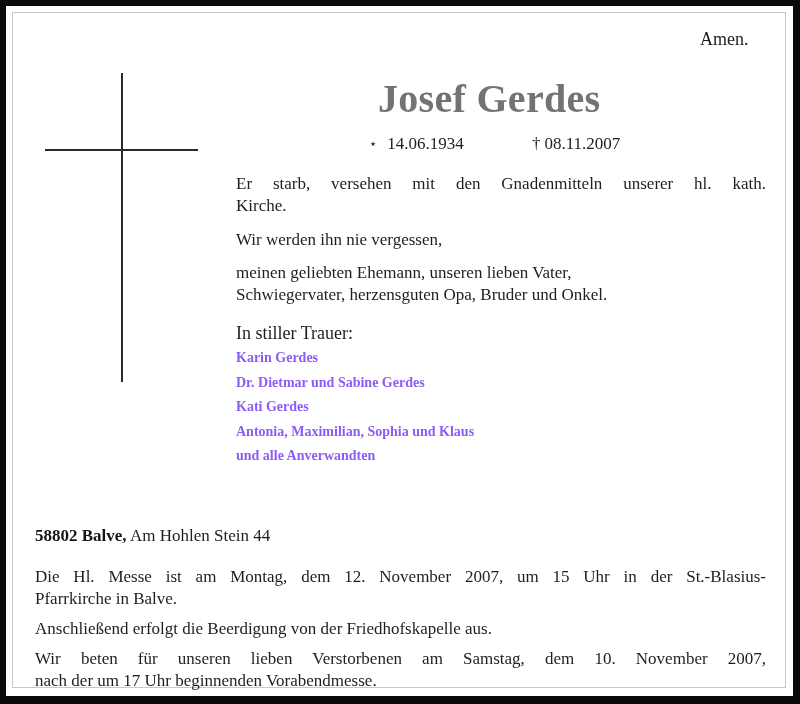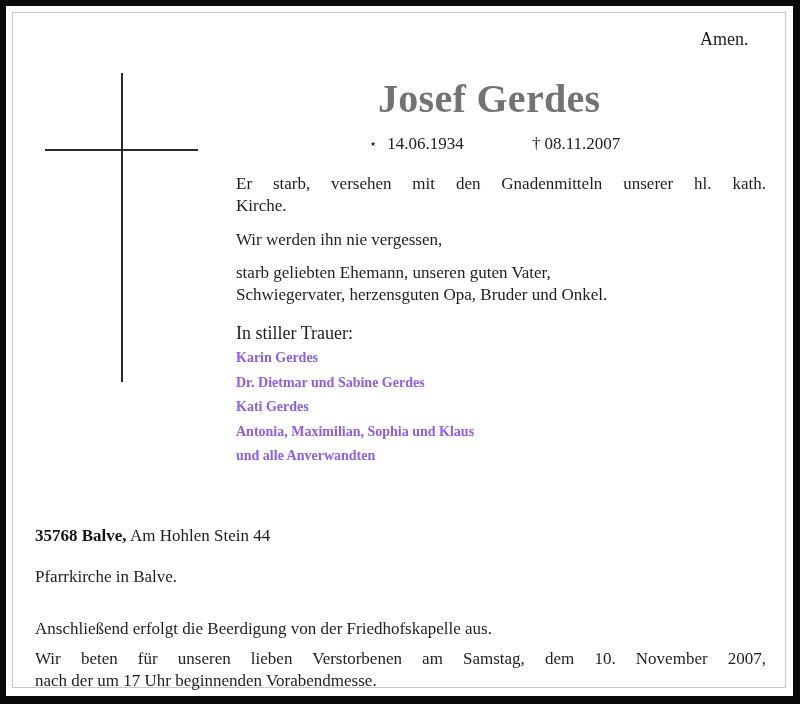--- a/index.html
+++ b/index.html
@@ -67,39 +67,40 @@
 <div class="body-text serif p1">
   <span class="justify-line">Er starb, versehen mit den Gnadenmitteln unserer hl. kath.</span>
   <span class="line">Kirche.</span>
 </div>
 
 <div class="body-text serif p2">
   <span class="line">Wir werden ihn nie vergessen,</span>
 </div>
 
 <div class="body-text serif p3">
-  <span class="line">starb geliebten Ehemann, unseren guten Vater,</span>
+  <span class="line">meinen geliebten Ehemann, unseren lieben Vater,</span>
   <span class="line">Schwiegervater, herzensguten Opa, Bruder und Onkel.</span>
 </div>
 
 <div class="serif mourn-label">In stiller Trauer:</div>
 
 <div class="serif mourners">
   <div>Karin Gerdes</div>
   <div>Dr. Dietmar und Sabine Gerdes</div>
   <div>Kati Gerdes</div>
   <div>Antonia, Maximilian, Sophia und Klaus</div>
   <div>und alle Anverwandten</div>
 </div>
 
 <div class="abs serif address">
-  <b>35768 Balve,</b><span> Am Hohlen Stein 44</span>
+  <b>58802 Balve,</b><span> Am Hohlen Stein 44</span>
 </div>
 
 <div class="bottom-text serif b1">
+  <span class="justify-line">Die Hl. Messe ist am Montag, dem 12. November 2007, um 15 Uhr in der St.-Blasius-</span>
   <span class="line">Pfarrkirche in Balve.</span>
 </div>
 
 <div class="bottom-text serif b2">
   <span class="line">Anschließend erfolgt die Beerdigung von der Friedhofskapelle aus.</span>
 </div>
 
 <div class="bottom-text serif b3">
   <span class="justify-line">Wir beten für unseren lieben Verstorbenen am Samstag, dem 10. November 2007,</span>
   <span class="line">nach der um 17 Uhr beginnenden Vorabendmesse.</span>

